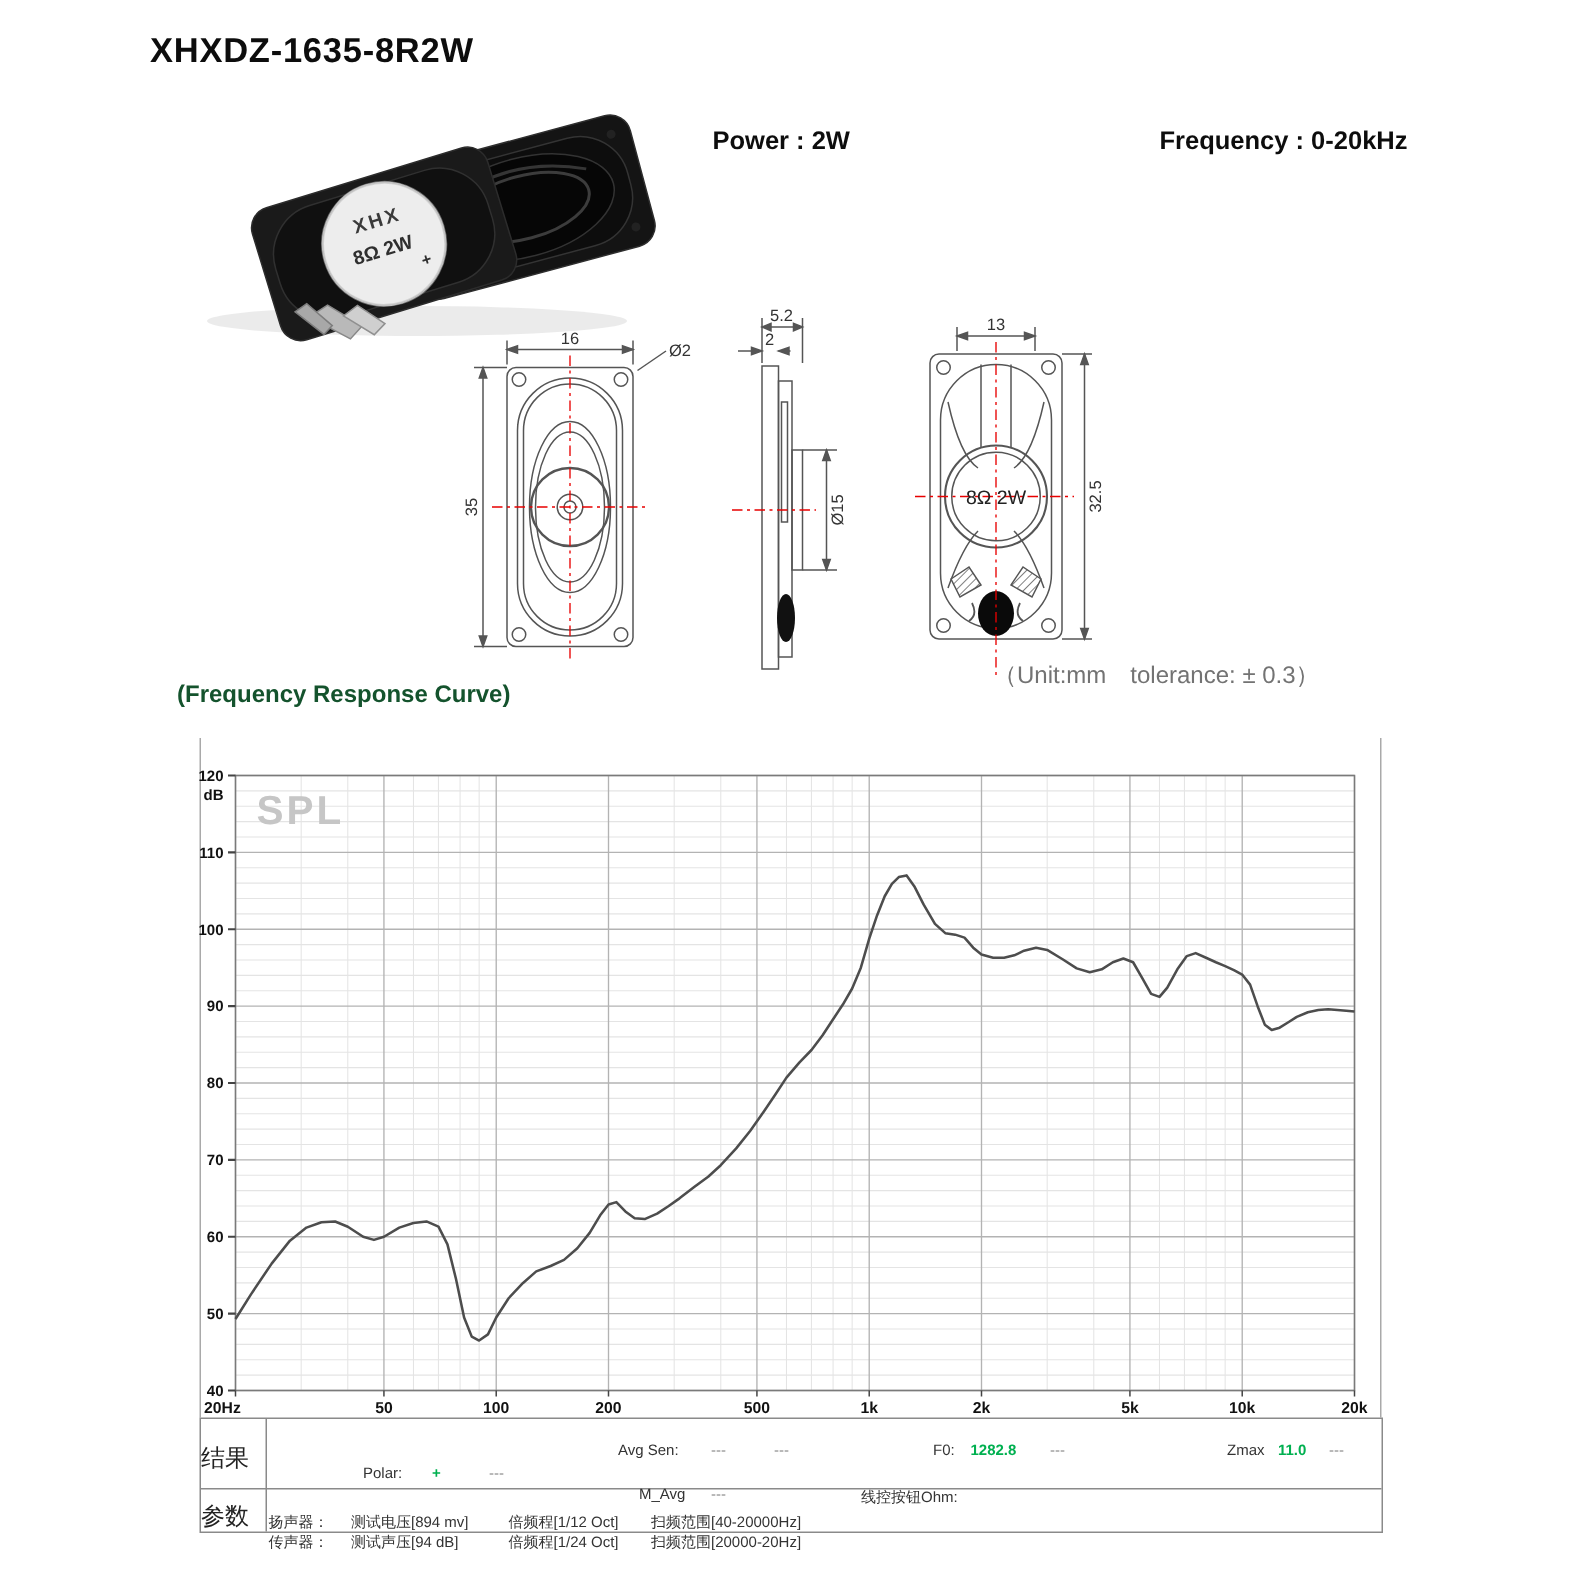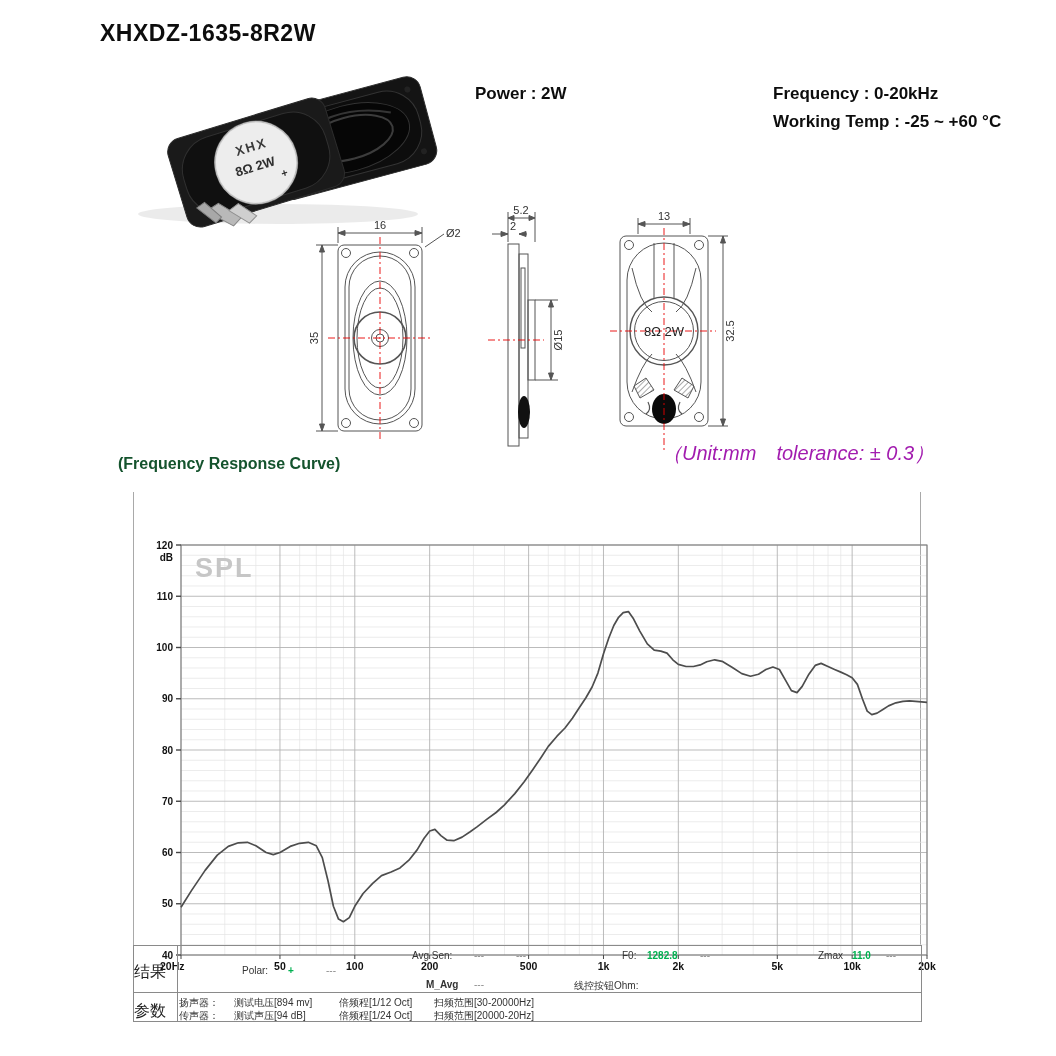--- a/index.html
+++ b/index.html
@@ -3,30 +3,30 @@
 <meta charset="utf-8">
 <style>
   html,body{margin:0;padding:0;background:#fff;}
   .page{position:relative;width:1052px;height:1056px;background:#fff;overflow:hidden;
         font-family:"Liberation Sans",sans-serif;color:#111;}
   .abs{position:absolute;}
   .title{left:100px;top:20px;font-size:23px;font-weight:bold;letter-spacing:.5px;color:#0d0d0d;}
   .spec{font-size:17px;font-weight:bold;line-height:28px;color:#0d0d0d;white-space:nowrap;}
   .spec-left{left:475px;top:80px;}
   .spec-right{left:773px;top:80px;}
-  .unit-note{left:662px;top:440px;font-size:20px;color:#a21caf;white-space:nowrap;font-style:italic;}
+  .unit-note{left:662px;top:440px;font-size:16px;color:#737373;white-space:nowrap;}
   .fr-heading{left:118px;top:455px;font-size:16px;font-weight:bold;color:#14532d;}
   .panel-line{position:absolute;width:1px;background:#a9a9a9;top:492px;height:453px;}
   
   .rtable{left:133px;top:945px;width:789px;height:77px;border:1px solid #8a8a8a;box-sizing:border-box;
           font-size:10px;color:#333;}
   .rtable .labelcol{position:absolute;left:0;top:0;width:44px;height:100%;border-right:1px solid #8a8a8a;box-sizing:border-box;}
   .rtable .rowdiv{position:absolute;left:0;top:46px;width:100%;height:1px;background:#8a8a8a;}
   .rlabel{position:absolute;left:0;width:44px;text-align:left;font-size:16px;color:#222;}
-  .cell{position:absolute;white-space:nowrap;}
+  .cell{position:absolute;white-space:nowrap;margin-top:12px;}
   .dash{color:#8c8c8c;}
   .gval{font-weight:bold;}
   svg text{font-family:"Liberation Sans",sans-serif;}
   .dimtxt{font-size:11px;fill:#333;}
 </style>
 </head>
 <body>
 
 <div class="page">
 
@@ -61,21 +61,20 @@
         <path d="M88 146 l14 20 l7 -4 l-12 -19 z" fill="#a8a8a8" stroke="#7d7d7d"></path>
       </g>
     </svg>
   </div>
 
   <div class="abs spec spec-left">
     <div>Power : 2W</div>
   </div>
   <div class="abs spec spec-right">
     <div>Frequency : 0-20kHz</div>
-    <div>Working Temp : -25 ~ +60 °C</div>
   </div>
 
   <div class="abs" style="left:298px;top:213px;width:165px;height:242px;">
     <svg width="165" height="242" viewBox="0 0 165 242">
       <g stroke="#555" fill="none" stroke-width="1">
         <line x1="40" y1="30" x2="40" y2="14"></line>
           <line x1="124" y1="30" x2="124" y2="14"></line>
         <line x1="40" y1="20" x2="124" y2="20"></line>
         <path d="M40 20 l7 -2.5 v5 z" fill="#555"></path>
           <path d="M124 20 l-7 -2.5 v5 z" fill="#555"></path>
@@ -187,21 +186,21 @@
     </svg>
   </div>
 
   <div class="abs unit-note">（Unit:mm　tolerance: ± 0.3）</div>
 
   <div class="abs fr-heading">(Frequency Response Curve)</div>
 
   <div class="panel-line" style="left:133px;"></div>
   <div class="panel-line" style="left:920px;"></div>
 
-  <div class="abs" style="left:125px;top:534px;width:800px;height:445px;margin-left:24px;">
+  <div class="abs" style="left:125px;top:506px;width:800px;height:445px;">
     <svg id="fr-chart" width="800" height="445" viewBox="0 0 800 445">
         <line x1="32" y1="410.75" x2="778" y2="410.75" stroke="#e4e4e4" stroke-width="0.7"></line>
         <line x1="32" y1="400.5" x2="778" y2="400.5" stroke="#e4e4e4" stroke-width="0.7"></line>
         <line x1="32" y1="390.25" x2="778" y2="390.25" stroke="#e4e4e4" stroke-width="0.7"></line>
         <line x1="32" y1="380" x2="778" y2="380" stroke="#e4e4e4" stroke-width="0.7"></line>
         <line x1="32" y1="359.5" x2="778" y2="359.5" stroke="#e4e4e4" stroke-width="0.7"></line>
         <line x1="32" y1="349.25" x2="778" y2="349.25" stroke="#e4e4e4" stroke-width="0.7"></line>
         <line x1="32" y1="339" x2="778" y2="339" stroke="#e4e4e4" stroke-width="0.7"></line>
         <line x1="32" y1="328.75" x2="778" y2="328.75" stroke="#e4e4e4" stroke-width="0.7"></line>
         <line x1="32" y1="308.25" x2="778" y2="308.25" stroke="#e4e4e4" stroke-width="0.7"></line>
@@ -323,28 +322,28 @@
     <div class="cell gval" style="left:513px;top:4px;color:#00b050;">1282.8</div>
     <div class="cell dash" style="left:566px;top:4px;">---</div>
     <div class="cell" style="left:684px;top:4px;">Zmax</div>
     <div class="cell gval" style="left:718px;top:4px;color:#00b050;">11.0</div>
     <div class="cell dash" style="left:752px;top:4px;">---</div>
 
     <div class="cell" style="left:108px;top:19px;">Polar:</div>
     <div class="cell gval" style="left:154px;top:19px;color:#00b050;">+</div>
     <div class="cell dash" style="left:192px;top:19px;">---</div>
 
-    <div class="cell" style="left:292px;top:33px;font-weight:bold;">M_Avg</div>
+    <div class="cell" style="left:292px;top:33px;">M_Avg</div>
     <div class="cell dash" style="left:340px;top:33px;">---</div>
     <div class="cell" style="left:440px;top:33px;">线控按钮Ohm:</div>
 
     <div class="cell" style="left:45px;top:50px;">扬声器：</div>
     <div class="cell" style="left:100px;top:50px;">测试电压[894 mv]</div>
     <div class="cell" style="left:205px;top:50px;">倍频程[1/12 Oct]</div>
-    <div class="cell" style="left:300px;top:50px;">扫频范围[30-20000Hz]</div>
+    <div class="cell" style="left:300px;top:50px;">扫频范围[40-20000Hz]</div>
 
     <div class="cell" style="left:45px;top:63px;">传声器：</div>
     <div class="cell" style="left:100px;top:63px;">测试声压[94 dB]</div>
     <div class="cell" style="left:205px;top:63px;">倍频程[1/24 Oct]</div>
     <div class="cell" style="left:300px;top:63px;">扫频范围[20000-20Hz]</div>
   </div>
 
 </div>
 
 </body></html>

